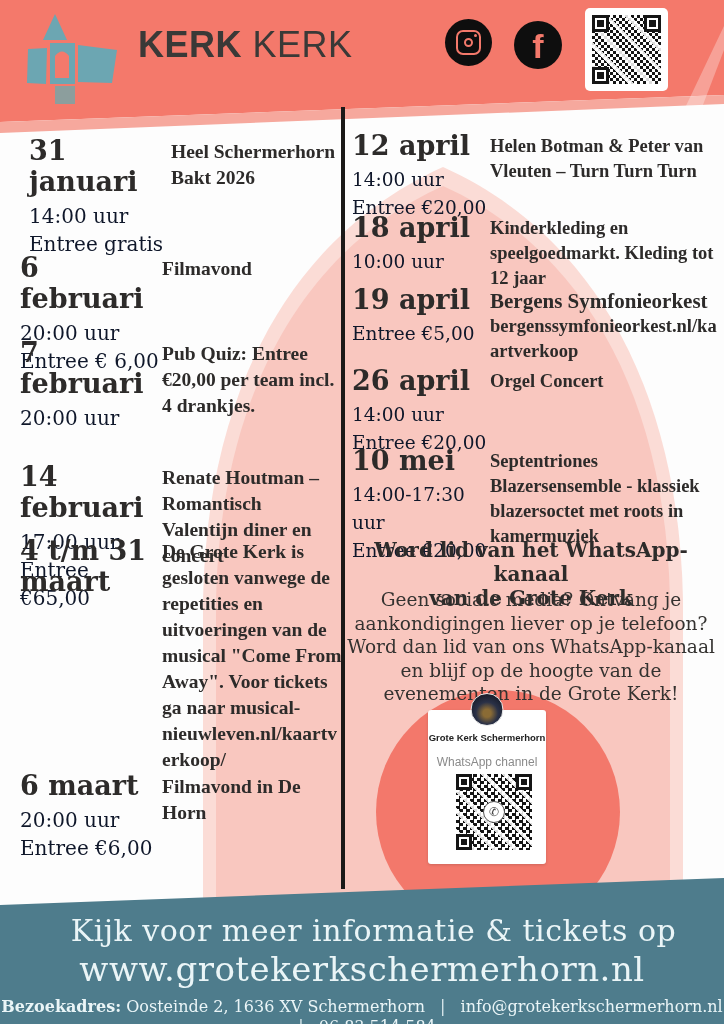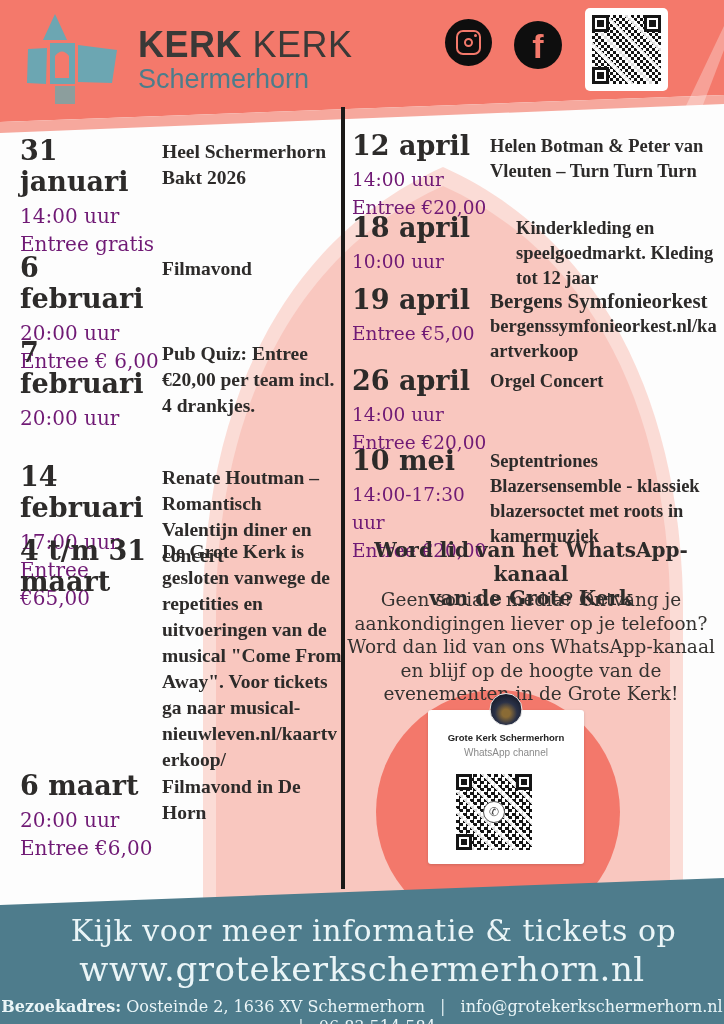--- a/index.html
+++ b/index.html
@@ -46,40 +46,40 @@
   .qr-f { position:absolute; border:3px solid #151515; background:#fff; }
   .qr-f::after { content:""; position:absolute; inset:2px; background:#151515; }
   
   .divider { position:absolute; left:341px; top:107px; width:4px; height:782px; background:#1b1918; }
   .event { position:absolute; display:flex; }
   .ev-left  { left:20px;  width:322px; }
   .ev-right { left:352px; width:368px; }
   .ev-date-col { flex:0 0 142px; }
   .ev-right .ev-date-col { flex:0 0 138px; }
   .ev-date { font-size:27px; font-weight:bold; line-height:31px; margin-bottom:5px; }
-  .ev-time, .ev-entree { font-size:20px; line-height:28px; color:#701a75; }
+  .ev-time, .ev-entree { font-size:20px; line-height:28px; color:#0f172a; }
   .ev-right .ev-time, .ev-right .ev-entree { font-size:18.5px; }
   .ev-desc-wrap { flex:1; padding-top:4px;font-family:Liberation Serif, serif; }
   .ev-desc-title { font-size:21px; font-weight:bold; line-height:26px; }
   .ev-desc { font-size:19.5px; font-weight:bold; line-height:26px; overflow-wrap:anywhere; }
   .ev-right .ev-desc { font-size:18.5px; line-height:25px; }
   
   .wa-title { position:absolute; left:344px; top:538px; width:374px; text-align:center;
     font-size:20px; font-weight:bold; line-height:24px; }
   .wa-body { position:absolute; left:342px; top:588px; width:378px; text-align:center;
     font-size:18.5px; line-height:23.5px; color:#343230; }
-  .wa-card { position:absolute; left:428px; top:710px; width:156px; height:154px;
+  .wa-card { position:absolute; left:428px; top:710px; width:118px; height:154px;
     background:#ffffff; border-radius:3px; box-shadow:0 1px 3px rgba(0,0,0,0.15);
     font-family:"Liberation Sans", sans-serif; text-align:center; }
   .wa-avatar { position:absolute; left:50%; top:-17px; transform:translateX(-50%);
     width:33px; height:33px; border-radius:50%;
     background: radial-gradient(circle at 50% 62%, #8a6b35 0 16%, #2a3147 45%, #0b0e16 100%);
     border:1px solid #e8e8e8; }
   .wa-name { margin-top:22px; font-size:9.5px; font-weight:bold; color:#222; }
-  .wa-channel { margin-top:4px; font-size:10px; color:#8a8a8a; }
+  .wa-channel { margin-top:12px; font-size:12px; color:#8a8a8a; }
   .wa-qr { position:absolute; left:26px; top:62px; width:80px; height:80px; background:#fff; }
   .wa-logo { position:absolute; left:50%; top:50%; transform:translate(-50%,-50%);
     width:22px; height:22px; border-radius:50%; background:#fff; border:1.5px solid #555;
     font-size:12px; line-height:20px; color:#444; text-align:center; z-index:2; }
   
   .footer { position:absolute; left:0; top:870px; width:724px; height:154px;
     clip-path: polygon(0 35px, 724px 8px, 724px 154px, 0 154px);
     background:#4e7c8c; text-align:center; color:#eaf5f7; }
   .footer-line1 { margin-top:42px; font-size:30px; line-height:37px; letter-spacing:0.5px;padding-left:23px; }
   .footer-line2 { font-size:34px; line-height:41px; letter-spacing:0.5px; }
@@ -106,21 +106,20 @@
     <polygon points="33,8 45,34 21,34" fill="#6ca6b2"></polygon>
     <rect x="28" y="37" width="25" height="41" fill="#6ca6b2"></rect>
     <path d="M 33 72 L 33 50 Q 40 41 47 50 L 47 72 Z" fill="#f4796b"></path>
     <polygon points="6,43 25,42 24,78 5,77" fill="#6ca6b2"></polygon>
     <polygon points="56,39 95,44 90,77 56,76" fill="#6ca6b2"></polygon>
     <rect x="33" y="80" width="20" height="18" fill="#8c9e9d"></rect>
   </svg>
 
   <div class="brand">
     <div class="brand-title"><span class="b">KERK</span><span> KERK</span></div>
-    <div class="brand-sub">Schermerhorn</div>
   </div>
 
   <div class="ig-icon">
     <div class="ig-cam">
       <div class="ig-lens"></div>
         <div class="ig-dot"></div>
     </div>
   </div>
   <div class="fb-icon">f</div>
 
@@ -128,21 +127,21 @@
     <div class="qr-inner fine" style="inset:7px;">
       <div class="qr-break"></div>
       <div class="qr-f" style="left:0; top:0; width:17px; height:17px;"></div>
       <div class="qr-f" style="right:0; top:0; width:17px; height:17px;"></div>
       <div class="qr-f" style="left:0; bottom:0; width:17px; height:17px;"></div>
     </div>
   </div>
 
   <div class="divider"></div>
 
-  <div class="event ev-left" style="top:135px;">
+  <div class="event ev-left" style="top:135px;margin-left:9px;">
     <div class="ev-date-col">
       <div class="ev-date">31 januari</div>
       <div class="ev-time">14:00 uur</div>
       <div class="ev-entree">Entree gratis</div>
     </div>
     <div class="ev-desc-wrap">
         <div class="ev-desc">Heel Schermerhorn Bakt 2026</div>
       </div>
   </div>
 
@@ -205,21 +204,21 @@
     <div class="ev-date-col">
       <div class="ev-date">12 april</div>
       <div class="ev-time">14:00 uur</div>
       <div class="ev-entree">Entree €20,00</div>
     </div>
     <div class="ev-desc-wrap">
         <div class="ev-desc">Helen Botman &amp; Peter van Vleuten – Turn Turn Turn</div>
       </div>
   </div>
 
-  <div class="event ev-right" style="top:212px;gap:26px;">
+  <div class="event ev-right" style="top:212px;">
     <div class="ev-date-col">
       <div class="ev-date">18 april</div>
       <div class="ev-time">10:00 uur</div>
       <div class="ev-entree"></div>
     </div>
     <div class="ev-desc-wrap">
         <div class="ev-desc">Kinderkleding en speelgoedmarkt. Kleding tot 12 jaar</div>
       </div>
   </div>
 

